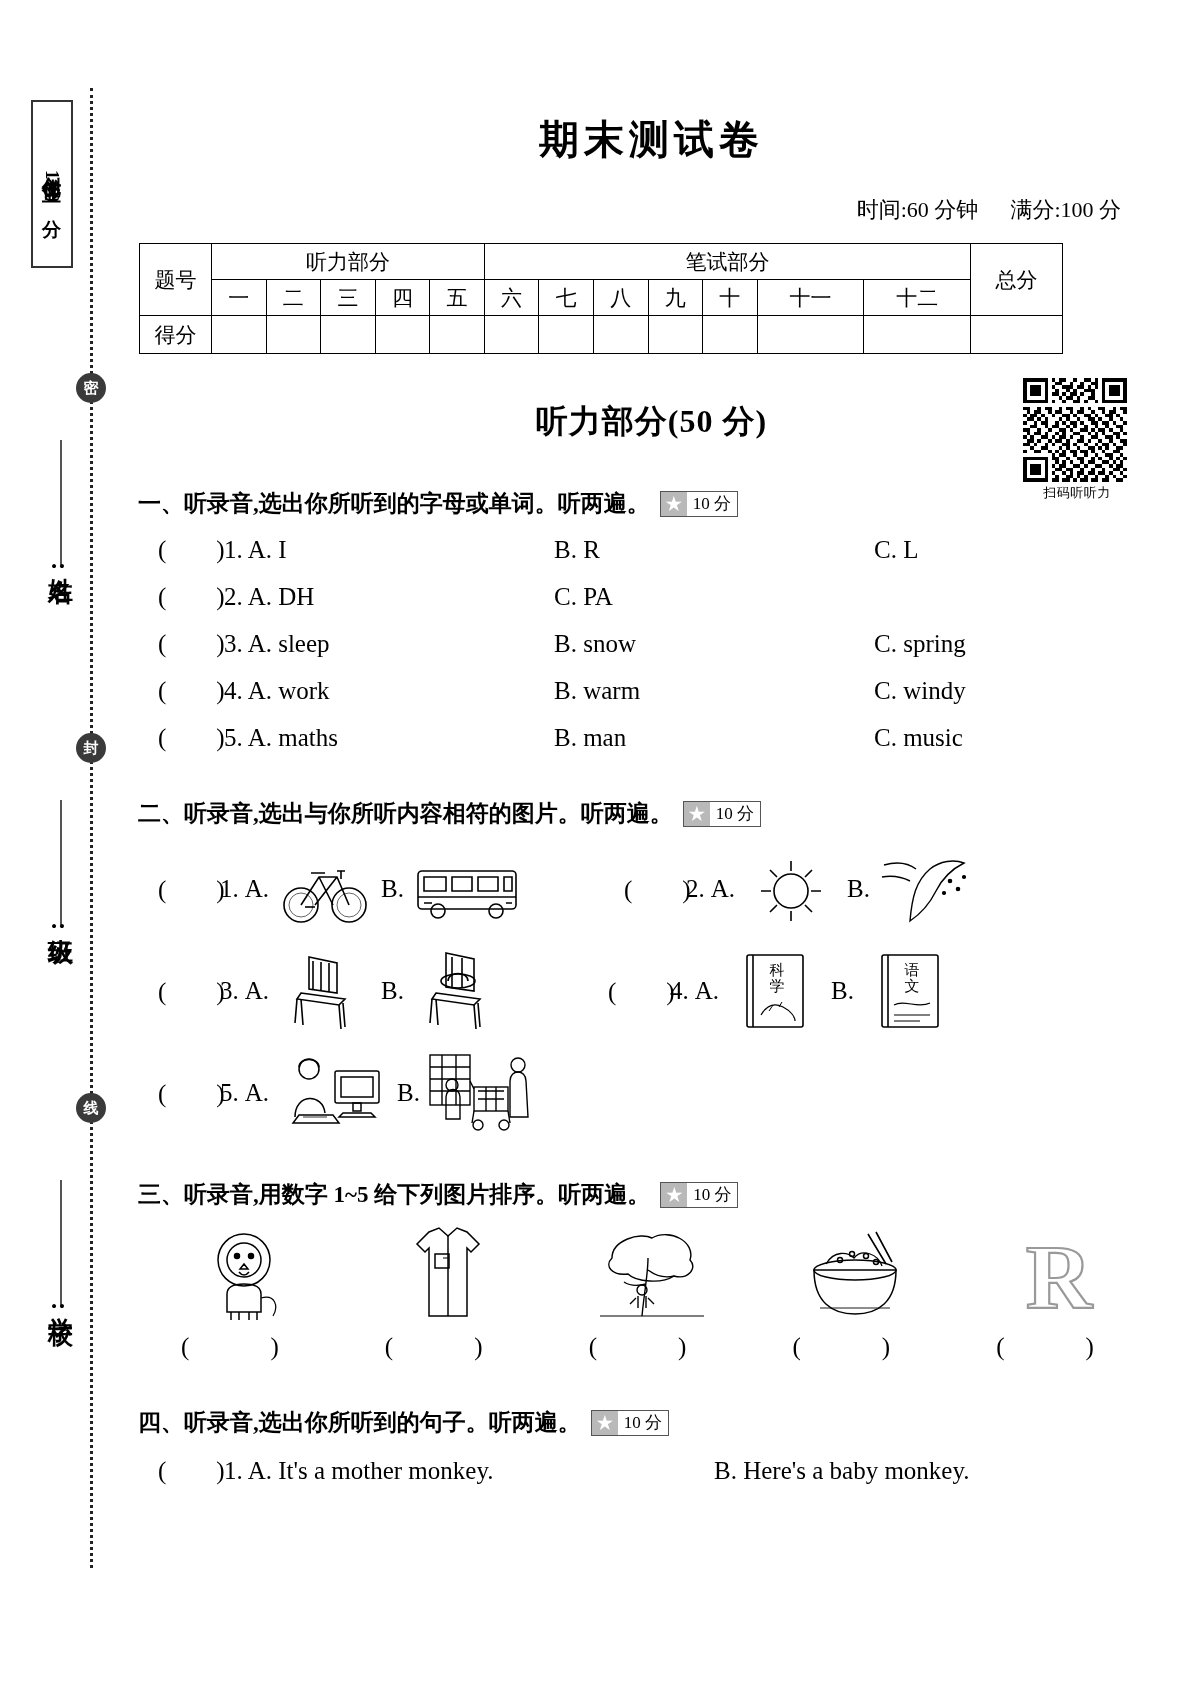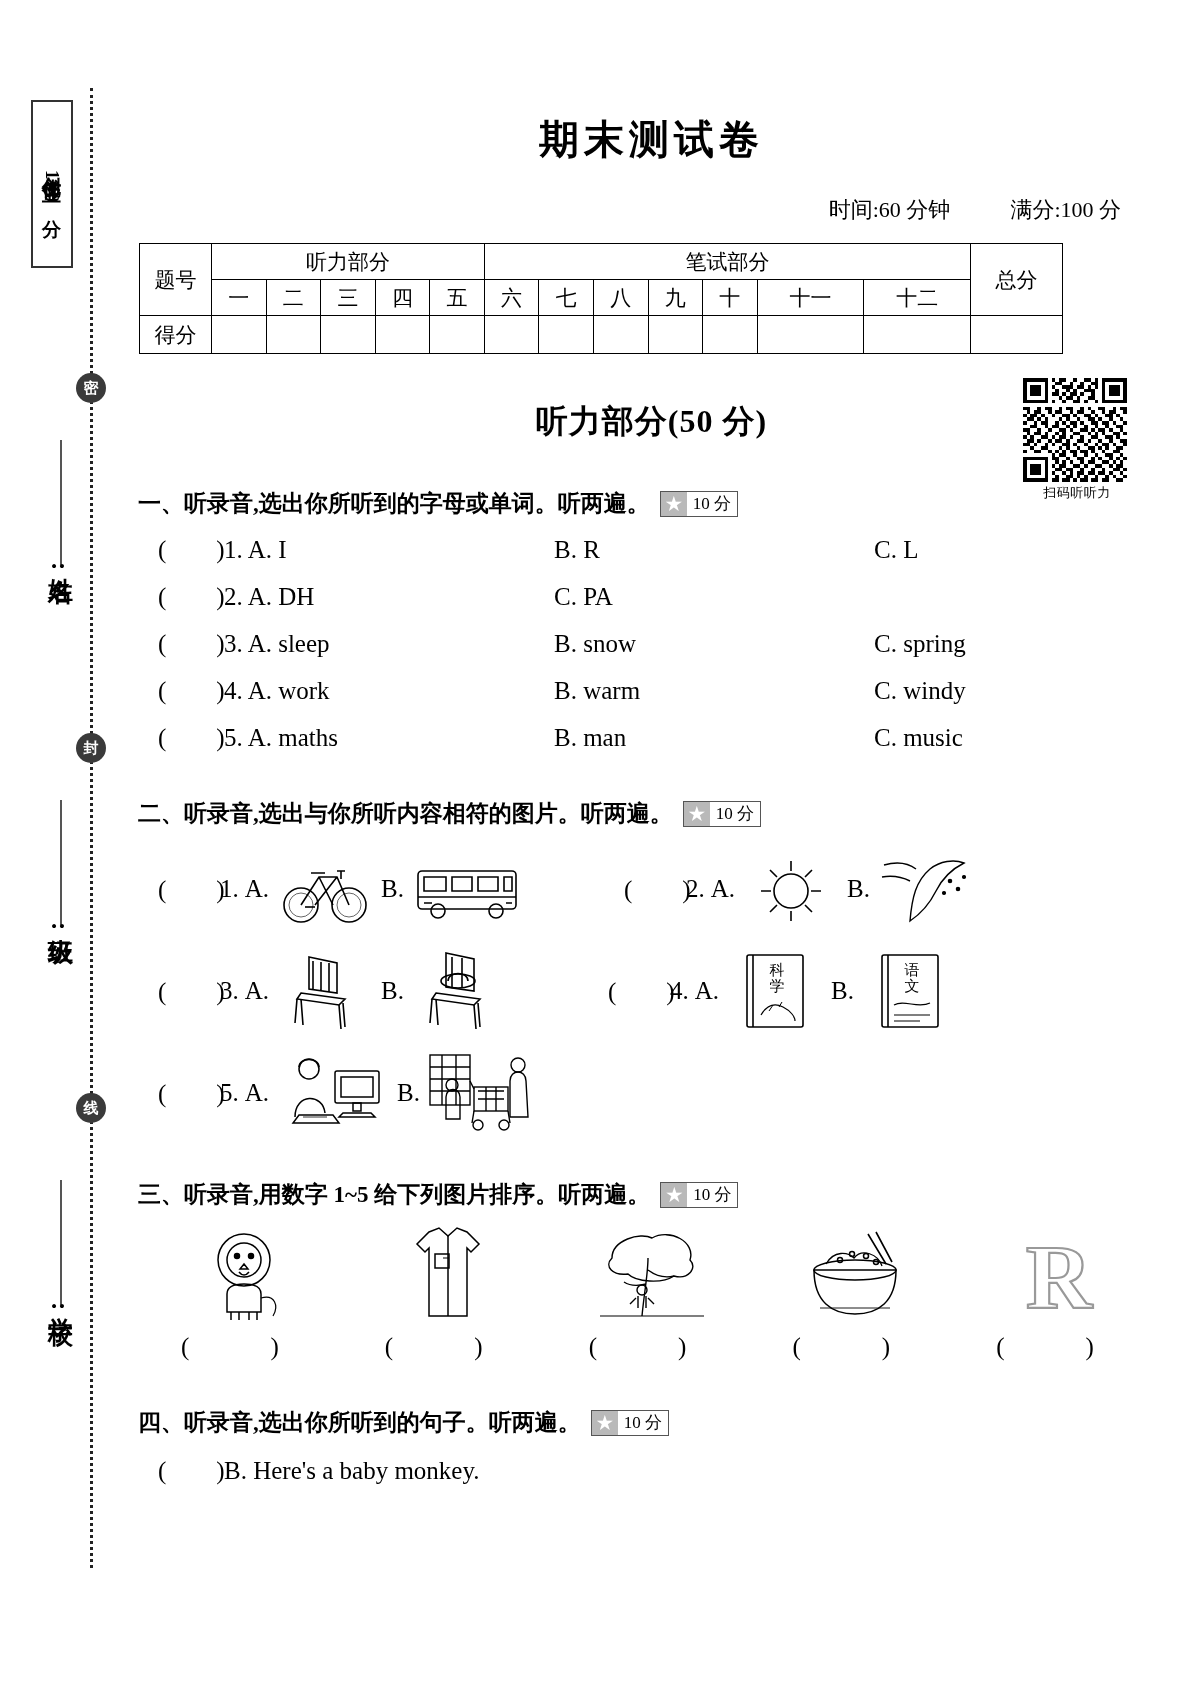--- a/index.html
+++ b/index.html
@@ -71,21 +71,21 @@
   .doc-title {
     text-align: center;
     font-size: 40px; font-weight: bold;
     letter-spacing: 5px;
     margin-top: 112px;
     font-family: "Liberation Serif", serif;
   }
 
   .meta-row {
     display: flex; justify-content: flex-end;
-    gap: 60px;
+    gap: 32px;
     margin: 28px 70px 0 0;
     font-size: 22px;
     font-family: "Liberation Serif", serif;
     text-align: right;
   }
 
   
   .score-table {
     border-collapse: collapse;
     margin: 18px 0 0 27px;
@@ -805,17 +805,18 @@
   <div class="q-head">
     <span>四、听录音,选出你所听到的句子。听两遍。</span>
     <span class="badge">
       <span class="star">★</span>
       <span class="pts">10 分</span>
     </span>
   </div>
 
   <div class="sent-row">
     <span class="paren">(　　)</span>
+    <span class="sent-a"><span>1.</span> <span>A. It's a mother monkey.</span></span>
     <span>B. Here's a baby monkey.</span>
   </div>
 
 
 </div>
 
 </body></html>

